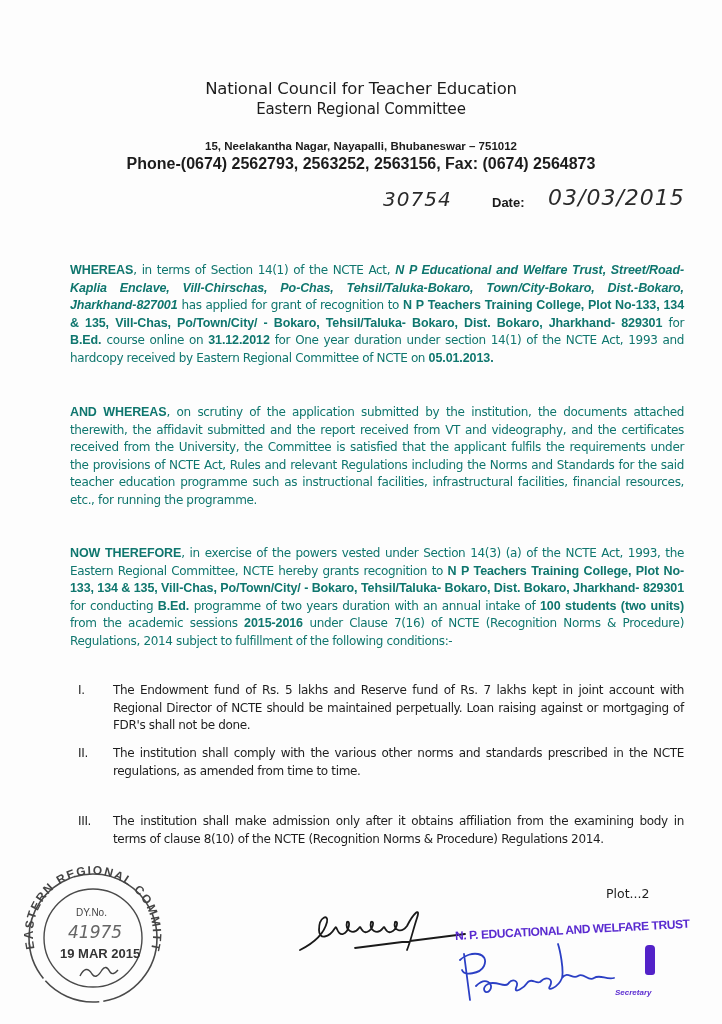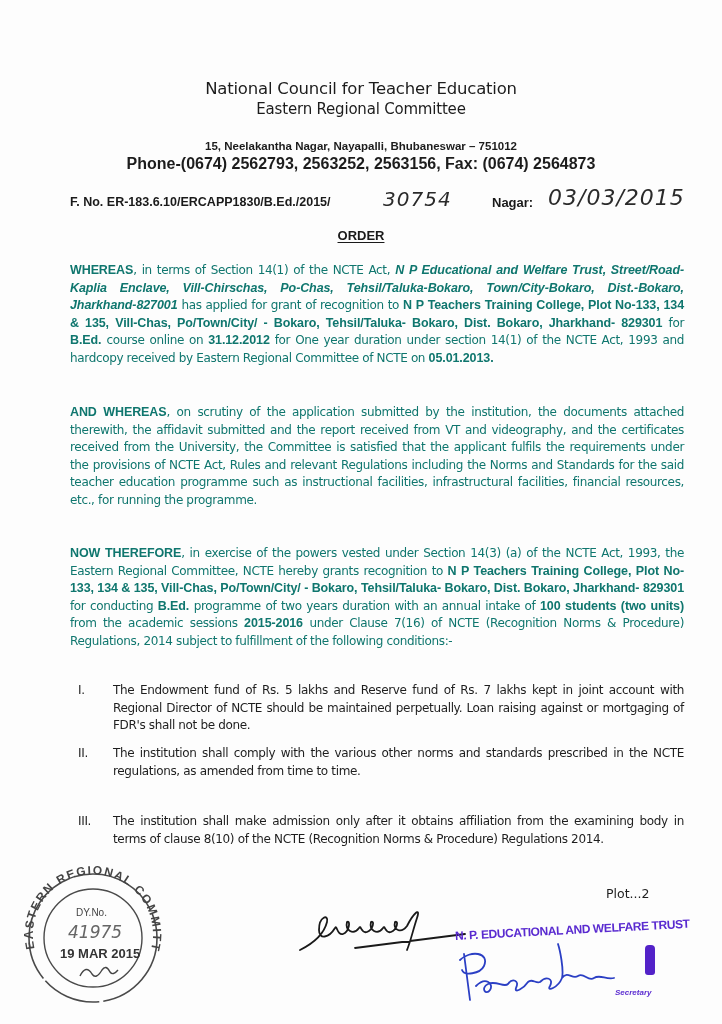--- a/index.html
+++ b/index.html
@@ -225,26 +225,24 @@
 <body>
 
 <div class="page">
 
 
   <div class="org org-name">National Council for Teacher Education</div>
   <div class="org org-sub">Eastern Regional Committee</div>
   <div class="org org-address">15, Neelakantha Nagar, Nayapalli, Bhubaneswar – 751012</div>
   <div class="org org-phone">Phone-(0674) 2562793, 2563252, 2563156, Fax: (0674) 2564873</div>
 
-  <div class="fileno">F. No. ER-183.6.10/ERCAPP1830/B.Ed./2015/</div>
   <div class="fileno-num handwritten">30754</div>
-  <div class="date-label">Nagar:</div>
+  <div class="date-label">Date:</div>
   <div class="date-val handwritten">03/03/2015</div>
 
-  <div class="order-title">ORDER</div>
 
   <div class="para para-1"><b>WHEREAS</b><span>, in terms of Section 14(1) of the NCTE Act, </span><b><i>N P Educational and Welfare Trust, Street/Road-Kaplia Enclave, Vill-Chirschas, Po-Chas, Tehsil/Taluka-Bokaro, Town/City-Bokaro, Dist.-Bokaro, Jharkhand-827001</i></b><span> has applied for grant of recognition to </span><b>N P Teachers Training College, Plot No-133, 134 &amp; 135, Vill-Chas, Po/Town/City/ - Bokaro, Tehsil/Taluka- Bokaro, Dist. Bokaro, Jharkhand- 829301</b><span> for </span><b>B.Ed.</b><span> course online on </span><b>31.12.2012</b><span> for One year duration under section 14(1) of the NCTE Act, 1993 and hardcopy received by Eastern Regional Committee of NCTE on </span><b>05.01.2013.</b></div>
 
   <div class="para para-2"><b>AND WHEREAS</b><span>, on scrutiny of the application submitted by the institution, the documents attached therewith, the affidavit submitted and the report received from VT and videography, and the certificates received from the University, the Committee is satisfied that the applicant fulfils the requirements under the provisions of NCTE Act, Rules and relevant Regulations including the Norms and Standards for the said teacher education programme such as instructional facilities, infrastructural facilities, financial resources, etc., for running the programme.</span></div>
 
   <div class="para para-3"><b>NOW THEREFORE</b><span>, in exercise of the powers vested under Section 14(3) (a) of the NCTE Act, 1993, the Eastern Regional Committee, NCTE hereby grants recognition to </span><b>N P Teachers Training College, Plot No-133, 134 &amp; 135, Vill-Chas, Po/Town/City/ - Bokaro, Tehsil/Taluka- Bokaro, Dist. Bokaro, Jharkhand- 829301</b><span> for conducting </span><b>B.Ed.</b><span> programme of two years duration with an annual intake of </span><b>100 students (two units)</b><span> from the academic sessions </span><b>2015-2016</b><span> under Clause 7(16) of NCTE (Recognition Norms &amp; Procedure) Regulations, 2014 subject to fulfillment of the following conditions:-</span></div>
 
   <div class="cond cond-1">
     <span class="num">I.</span>
     <span class="txt">The Endowment fund of Rs. 5 lakhs and Reserve fund of Rs. 7 lakhs kept in joint account with Regional Director of NCTE should be maintained perpetually. Loan raising against or mortgaging of FDR's shall not be done.</span>

